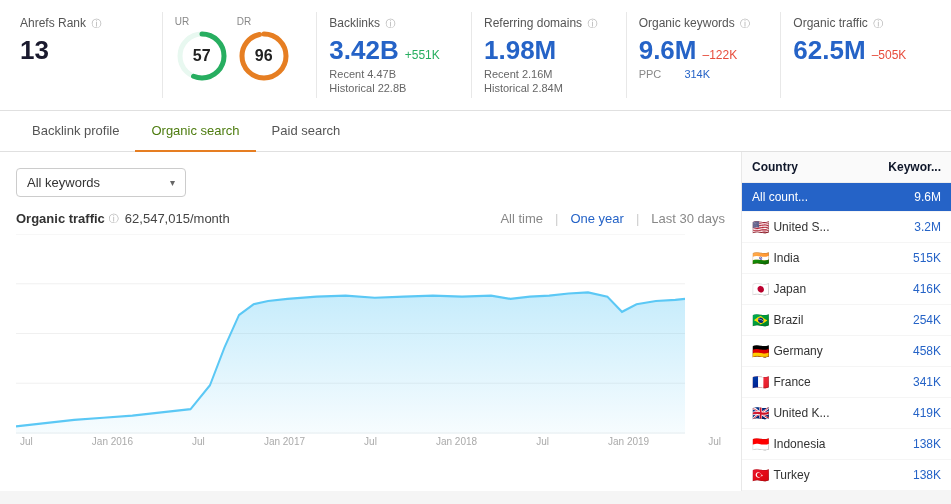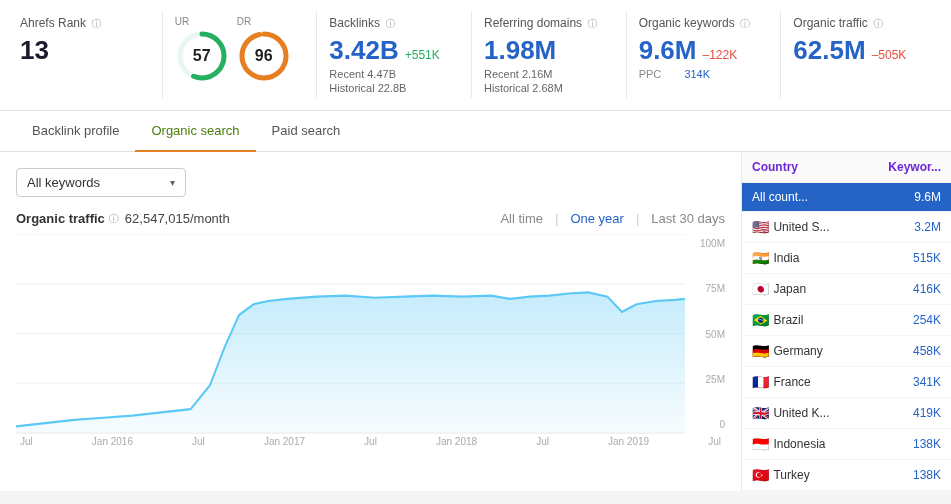--- a/index.html
+++ b/index.html
@@ -182,21 +182,21 @@
       background: #fff;
       border-left: 1px solid #e8e8e8;
       overflow-y: auto;
     }
     .country-table {
       width: 100%;
       border-collapse: collapse;
     }
     .country-table th {
       font-size: 12px;
-      color: #6d28d9;
+      color: #0f172a;
       font-weight: 600;
       padding: 8px 10px;
       text-align: left;
       border-bottom: 1px solid #eee;
       background: #fafafa;
     }
     .country-table th:last-child { text-align: right; }
     .country-table td {
       padding: 7px 10px;
       font-size: 12px;
@@ -285,21 +285,21 @@
     <div class="metric-sub">Historical 22.8B</div>
   </div>
 
   <div class="metric-item">
     <div class="metric-label">
       <span>Referring domains</span>
       <span class="info-icon">ⓘ</span>
     </div>
     <div class="metric-value blue">1.98M</div>
     <div class="metric-sub">Recent 2.16M</div>
-    <div class="metric-sub">Historical 2.68M</div>
+    <div class="metric-sub">Historical 2.84M</div>
   </div>
 
   <div class="metric-item">
     <div class="metric-label">
       <span>Organic keywords</span>
       <span class="info-icon">ⓘ</span>
     </div>
     <div style="display:flex;align-items:baseline;gap:6px;">
       <div class="metric-value blue">9.6M</div>
       <span class="delta-neg">–122K</span>
@@ -368,27 +368,20 @@
           <defs>
             <linearGradient id="areaGrad" x1="0" y1="0" x2="0" y2="1">
               <stop offset="0%" stop-color="#5bc8f5" stop-opacity="0.35"></stop>
               <stop offset="100%" stop-color="#5bc8f5" stop-opacity="0.05"></stop>
             </linearGradient>
           </defs>
           <path d="M0,178 L30,175 L60,172 L90,170 L120,168 L150,165 L180,162 L200,140 L215,105 L230,75 L245,65 L260,62 L280,60 L310,58 L340,57 L370,59 L400,58 L430,57 L460,58 L490,57 L510,60 L530,58 L550,57 L570,55 L590,54 L610,58 L625,72 L640,65 L660,62 L680,61 L690,60 L690,185 L0,185 Z" fill="url(#areaGrad)"></path>
           <path d="M0,178 L30,175 L60,172 L90,170 L120,168 L150,165 L180,162 L200,140 L215,105 L230,75 L245,65 L260,62 L280,60 L310,58 L340,57 L370,59 L400,58 L430,57 L460,58 L490,57 L510,60 L530,58 L550,57 L570,55 L590,54 L610,58 L625,72 L640,65 L660,62 L680,61 L690,60" fill="none" stroke="#5bc8f5" stroke-width="2"></path>
         </svg>
       </div>
-      <div class="chart-y-labels">
-        <span>100M</span>
-        <span>75M</span>
-        <span>50M</span>
-        <span>25M</span>
-        <span>0</span>
-      </div>
     </div>
     <div class="chart-x-labels">
       <span>Jul</span>
       <span>Jan 2016</span>
       <span>Jul</span>
       <span>Jan 2017</span>
       <span>Jul</span>
       <span>Jan 2018</span>
       <span>Jul</span>
       <span>Jan 2019</span>

